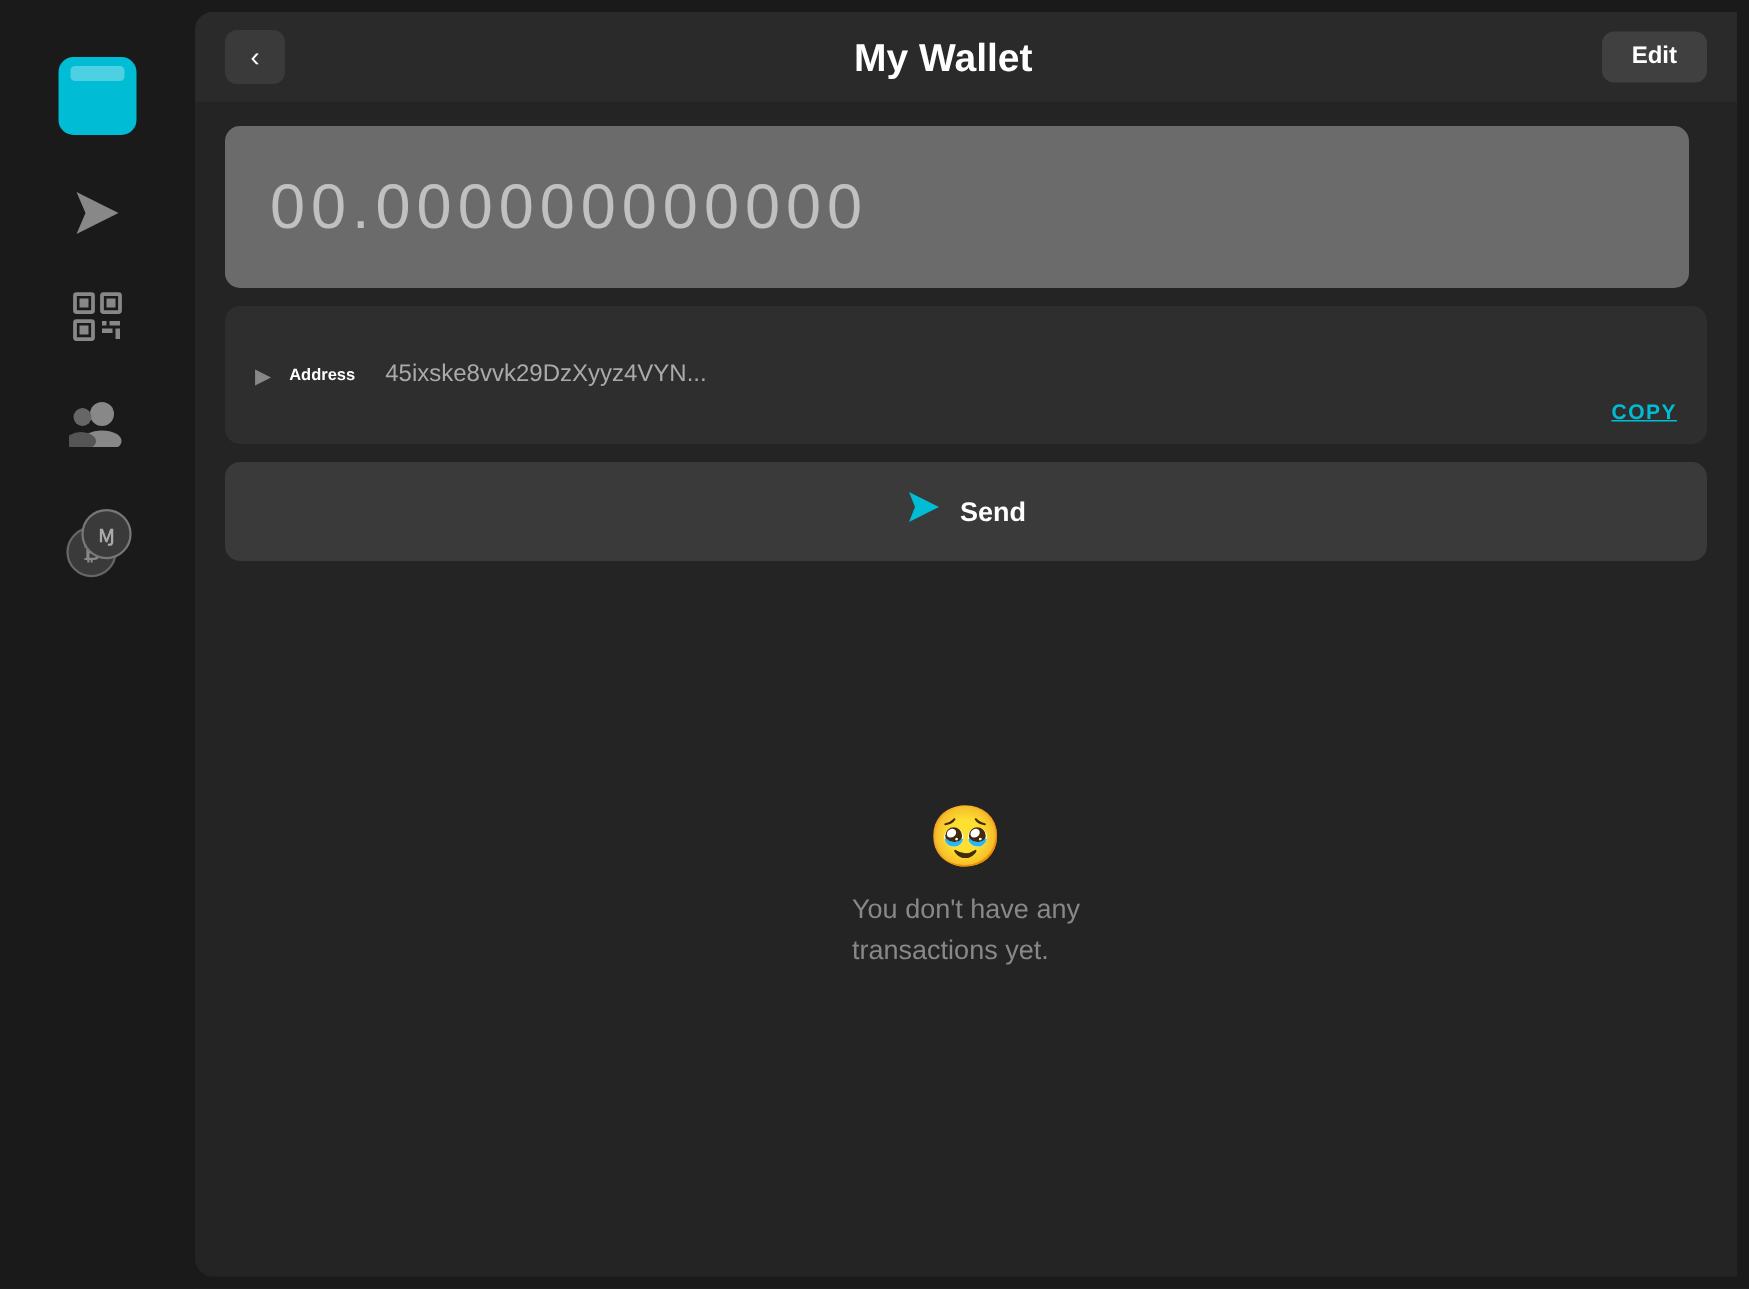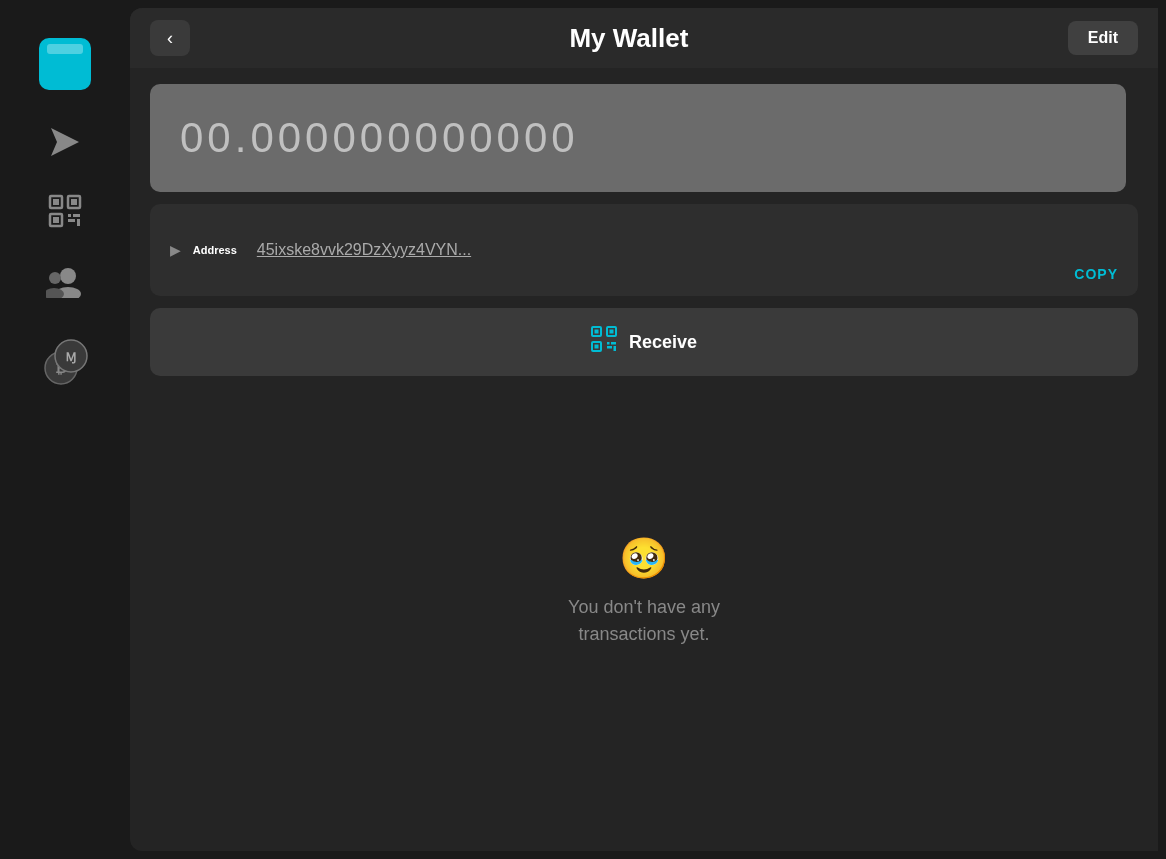--- a/index.html
+++ b/index.html
@@ -148,30 +148,30 @@
     .address-label {
       color: #fff;
       font-size: 11px;
       font-weight: 600;
     }
 
     .address-value {
       color: #aaa;
       font-size: 16px;
       margin-left: 8px;
-      text-decoration: underline;
     }
 
     .copy-button {
       color: #00bcd4;
       font-size: 14px;
       font-weight: 700;
       background: none;
       border: none;
       cursor: pointer;
+      text-decoration: underline;
       letter-spacing: 1px;
       margin-top: 48px;
     }
 
     
     .action-buttons {
       display: flex;
       gap: 10px;
       margin: 0 20px 16px 20px;
     }
@@ -229,21 +229,20 @@
       padding-bottom: 60px;
     }
 
     .empty-emoji {
       font-size: 40px;
     }
 
     .empty-text {
       color: #888;
       font-size: 18px;
-      text-align: center;
       line-height: 1.5;
     }
   </style>
 </head>
 <body>
 
 <nav class="sidebar">
 
   <div class="sidebar-item">
     <div class="wallet-icon-shape"></div>
@@ -306,36 +305,27 @@
   <div class="address-section">
     <div class="address-left">
       <span class="address-arrow">▶</span>
       <span class="address-label">Address</span>
       <span class="address-value">45ixske8vvk29DzXyyz4VYN...</span>
     </div>
     <button class="copy-button">COPY</button>
   </div>
 
   <div class="action-buttons">
-    <button class="receive-btn">
-      <span class="btn-qr-icon">
-        <svg width="26" height="26" viewBox="0 0 26 26" fill="none">
-          <rect x="1" y="1" width="9" height="9" rx="1" stroke="#00bcd4" stroke-width="2" fill="none"></rect>
-          <rect x="3.5" y="3.5" width="4" height="4" fill="#00bcd4"></rect>
-          <rect x="16" y="1" width="9" height="9" rx="1" stroke="#00bcd4" stroke-width="2" fill="none"></rect>
-          <rect x="18.5" y="3.5" width="4" height="4" fill="#00bcd4"></rect>
-          <rect x="1" y="16" width="9" height="9" rx="1" stroke="#00bcd4" stroke-width="2" fill="none"></rect>
-          <rect x="3.5" y="18.5" width="4" height="4" fill="#00bcd4"></rect>
-          <rect x="16" y="16" width="2.5" height="2.5" fill="#00bcd4"></rect>
-          <rect x="20" y="16" width="5" height="2.5" fill="#00bcd4"></rect>
-          <rect x="16" y="20" width="5" height="2.5" fill="#00bcd4"></rect>
-          <rect x="22.5" y="20" width="2.5" height="5" fill="#00bcd4"></rect>
+    <button class="send-btn">
+      <span class="btn-send-icon">
+        <svg width="24" height="24" viewBox="0 0 24 24" fill="none">
+          <polygon points="2,2 22,12 2,22 6,12" fill="#00bcd4"></polygon>
         </svg>
       </span>
-      <span>Receive</span>
+      <span>Send</span>
     </button>
   </div>
 
   <div class="empty-state">
     <span class="empty-emoji">🥹</span>
     <p class="empty-text">
       <span>You don't have any</span><br>
       <span>transactions yet.</span>
     </p>
   </div>

